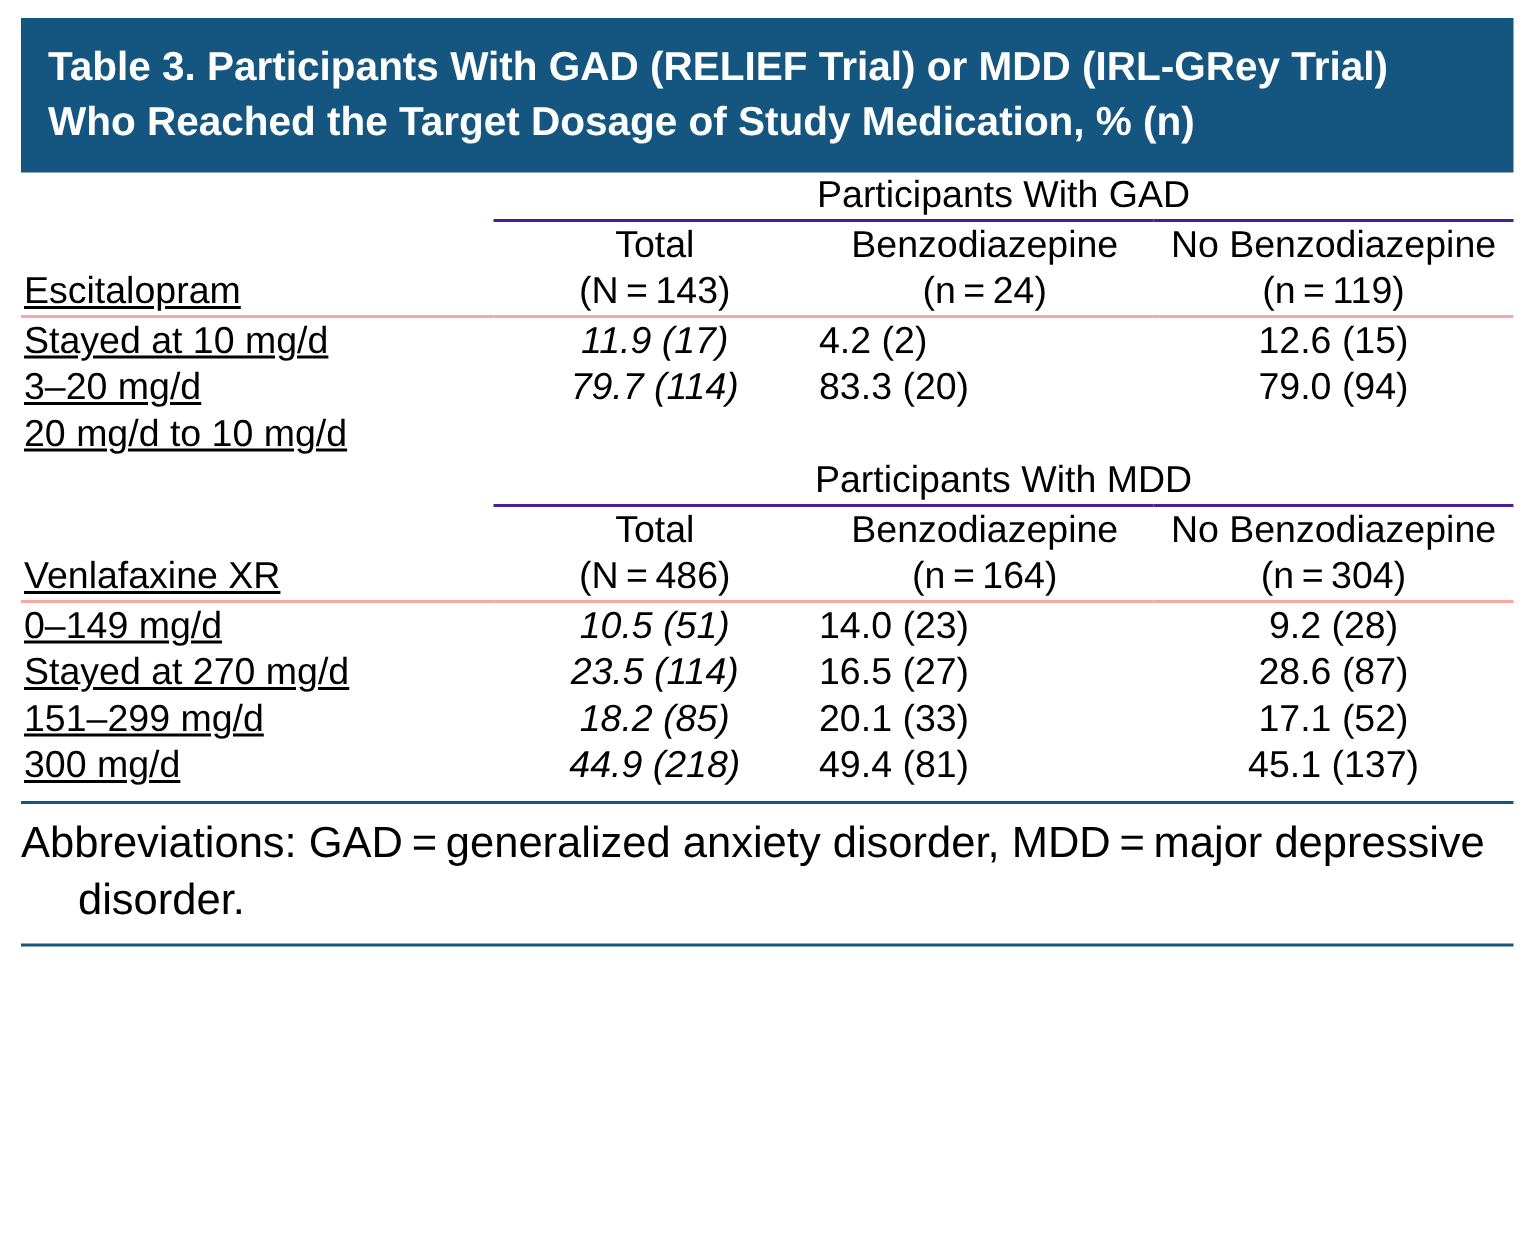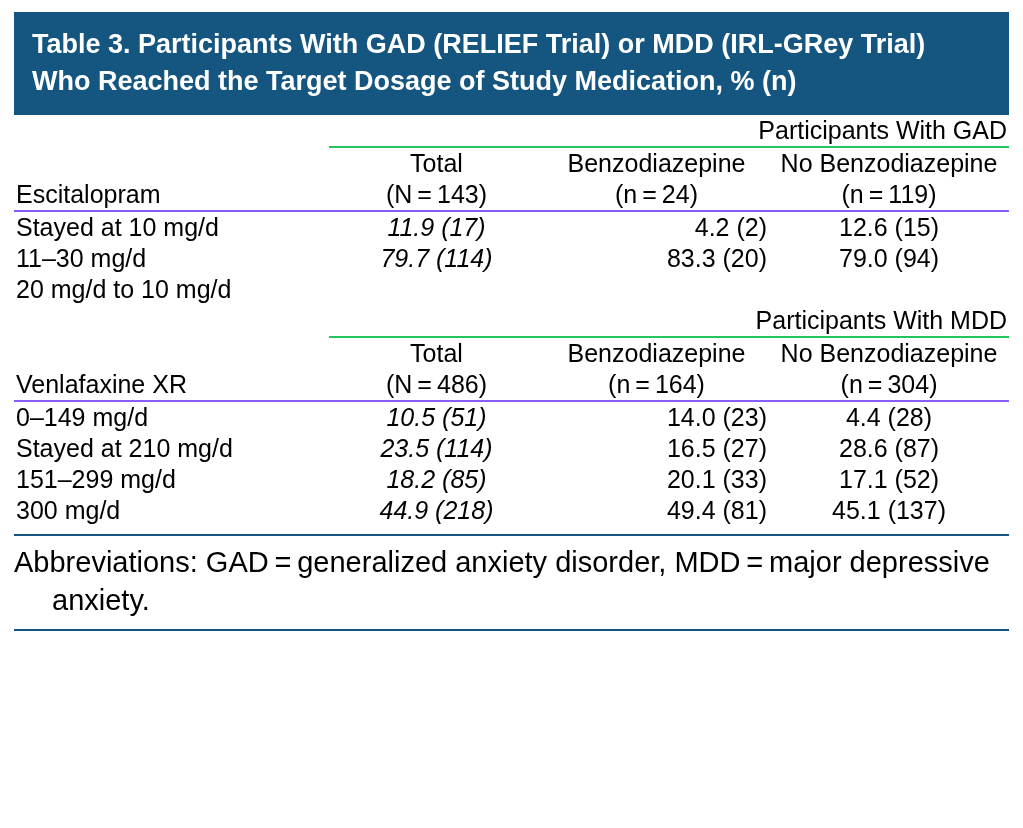--- a/index.html
+++ b/index.html
@@ -37,39 +37,38 @@
     font-size: 25px;
     table-layout: fixed;
   }
   table.data td {
     padding: 1px 2px;
     vertical-align: bottom;
     white-space: nowrap;
   }
   .c-label { width: 315px; text-align: left; padding-left: 2px; }
   .c-num   { width: 215px; text-align: center; font-style: italic; }
-  .c-num2  { width: 225px; text-align: right; }
+  .c-num2  { width: 225px; text-align: left; }
   .c-num3  { width: 240px; text-align: center; }
 
   .grouphead {
     text-align: center;
     font-size: 25px;
     padding-top: 10px;
     padding-bottom: 2px;
   }
   .rule-under-group {
-    border-bottom: 2px solid #22c55e;
-    text-align: right;
+    border-bottom: 2px solid #4c1d95;
   }
   .rule-thin-top td {
-    border-top: 2px solid #8b5cf6;
+    border-top: 2px solid #fca5a5;
   }
   .spacer-row td { height: 6px; padding: 0; }
   .col-head { text-align: center; }
-  .row-stub { text-align: left; }
+  .row-stub { text-align: left; text-decoration: underline; }
   .footnote {
     width: 995px;
     margin: 0 14px;
     font-size: 29px;
     line-height: 1.28;
     padding-top: 8px;
   }
   .footnote .cont {
     display: block;
     padding-left: 38px;
@@ -116,21 +115,21 @@
         <td class="col-head">(n = 119)</td>
       </tr>
 
       <tr class="rule-thin-top">
         <td class="row-stub">Stayed at 10 mg/d</td>
         <td class="c-num">11.9 (17)</td>
         <td class="c-num2">4.2 (2)</td>
         <td class="c-num3">12.6 (15)</td>
       </tr>
       <tr>
-        <td class="row-stub">11–30 mg/d</td>
+        <td class="row-stub">3–20 mg/d</td>
         <td class="c-num">79.7 (114)</td>
         <td class="c-num2">83.3 (20)</td>
         <td class="c-num3">79.0 (94)</td>
       </tr>
       <tr>
         <td class="row-stub">20 mg/d to 10 mg/d</td>
         <td class="c-num"></td>
         <td class="c-num2"></td>
         <td class="c-num3"></td>
       </tr>
@@ -151,24 +150,24 @@
         <td class="row-stub">Venlafaxine XR</td>
         <td class="col-head">(N = 486)</td>
         <td class="col-head">(n = 164)</td>
         <td class="col-head">(n = 304)</td>
       </tr>
 
       <tr class="rule-thin-top">
         <td class="row-stub">0–149 mg/d</td>
         <td class="c-num">10.5 (51)</td>
         <td class="c-num2">14.0 (23)</td>
-        <td class="c-num3">4.4 (28)</td>
+        <td class="c-num3">9.2 (28)</td>
       </tr>
       <tr>
-        <td class="row-stub">Stayed at 210 mg/d</td>
+        <td class="row-stub">Stayed at 270 mg/d</td>
         <td class="c-num">23.5 (114)</td>
         <td class="c-num2">16.5 (27)</td>
         <td class="c-num3">28.6 (87)</td>
       </tr>
       <tr>
         <td class="row-stub">151–299 mg/d</td>
         <td class="c-num">18.2 (85)</td>
         <td class="c-num2">20.1 (33)</td>
         <td class="c-num3">17.1 (52)</td>
       </tr>
@@ -183,18 +182,18 @@
         <td colspan="4"></td>
       </tr>
 
     </tbody>
   </table>
 
   <div style="width:995px;margin:0 14px;border-top:2px solid #14567f;height:0;"></div>
 
   <div class="footnote">
     <span>Abbreviations: GAD = generalized anxiety disorder, MDD = major depressive</span>
-    <span class="cont">anxiety.</span>
+    <span class="cont">disorder.</span>
   </div>
 
   <div class="footer-rule"></div>
 
 </div>
 
 </body></html>

